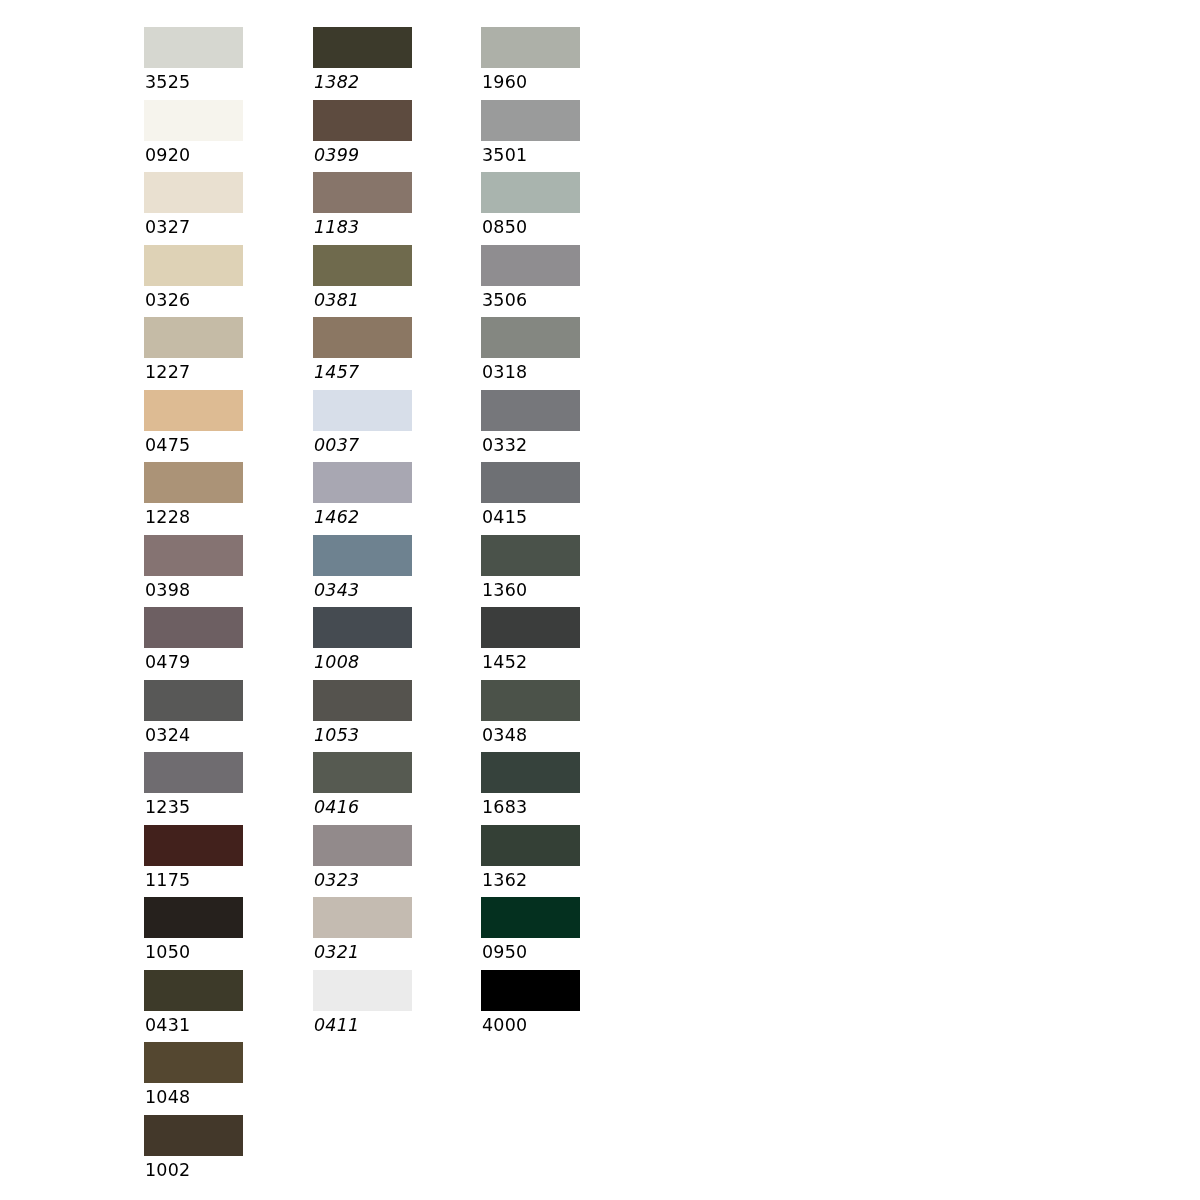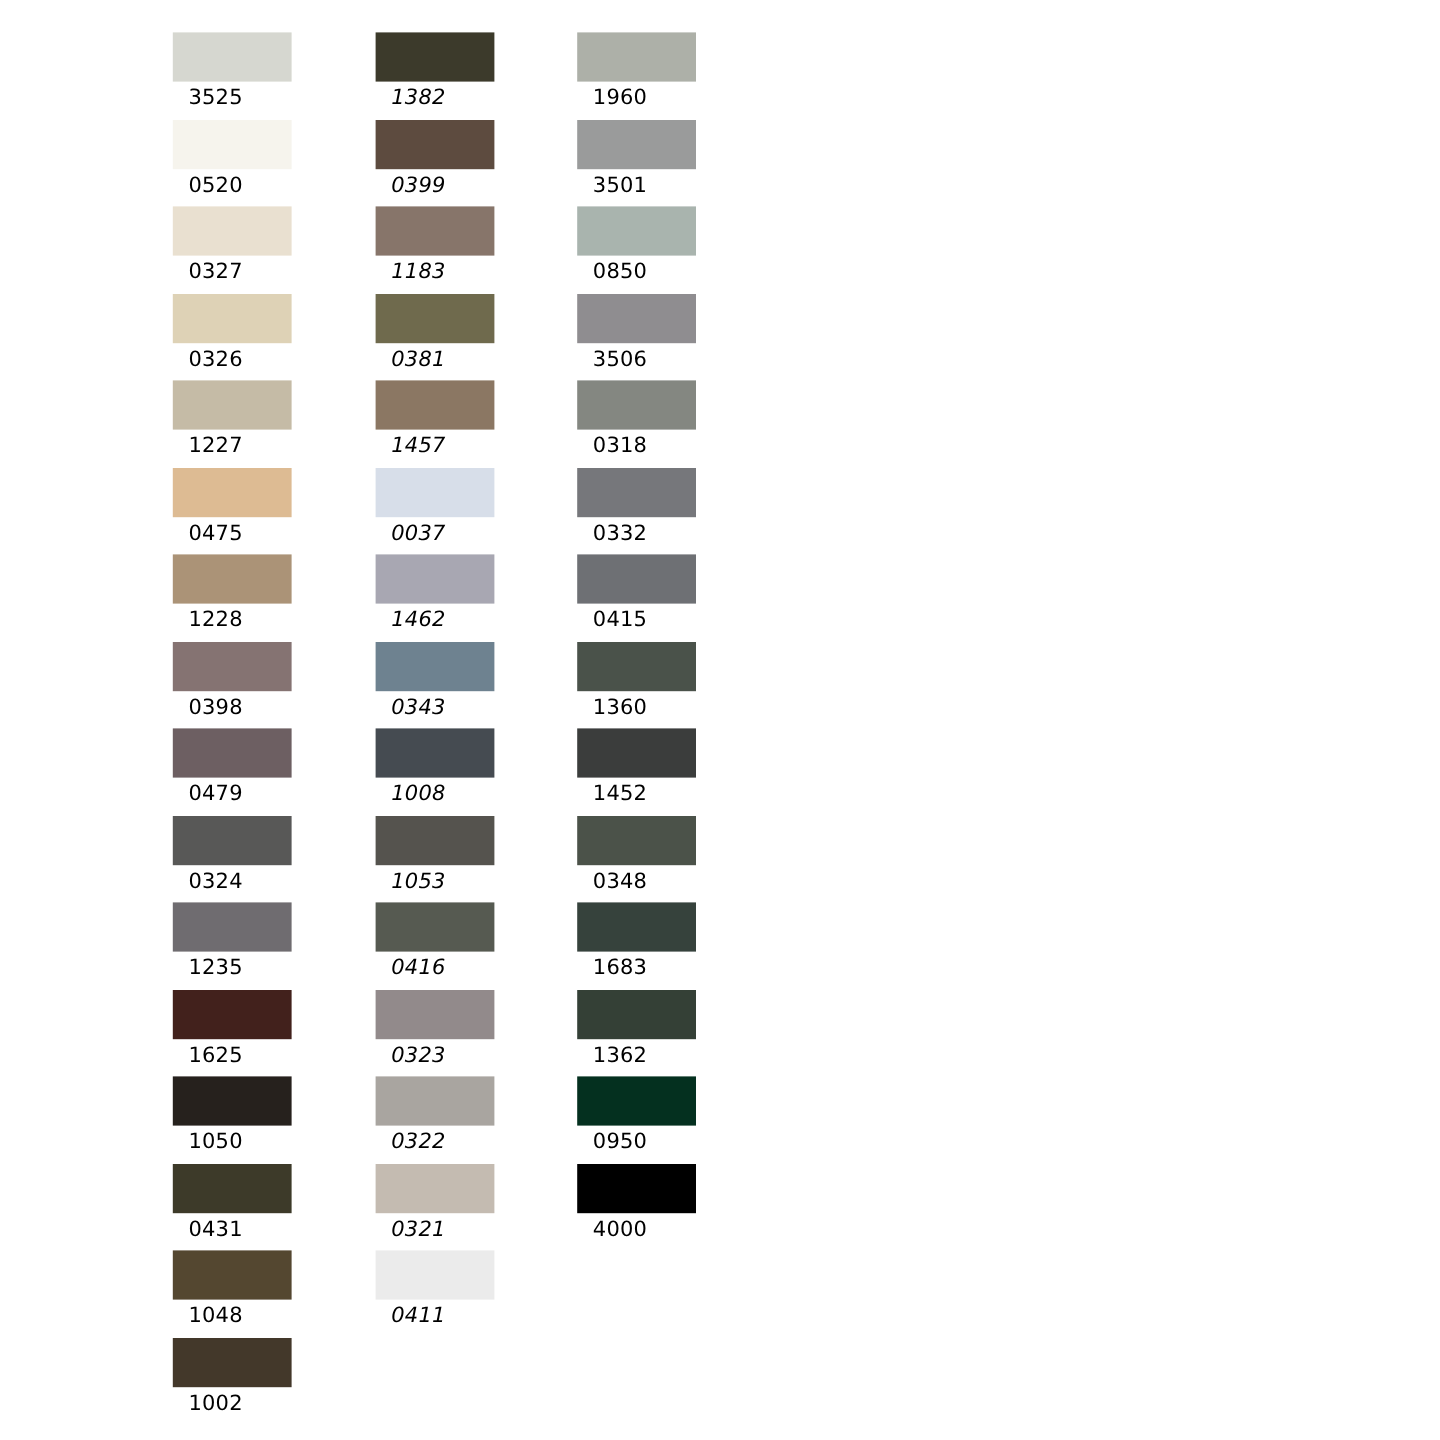--- a/index.html
+++ b/index.html
@@ -35,41 +35,41 @@
     position: absolute;
     top: 0;
     left: 0;
     width: 99px;
     height: 41px;
     box-sizing: border-box;
   }
   .swatch-label {
     position: absolute;
     top: 44px;
-    left: 13px;
+    left: 1px;
     font-size: 17.5px;
     line-height: 22px;
     color: #000000;
     letter-spacing: 0.2px;
     white-space: nowrap;
     font-weight: 400;
   }
 </style>
 </head>
 <body>
 
 <div id="swatch-sheet" style="background: rgb(255, 255, 255);">
     <div class="swatch-column" style="left: 144px;">
       <div class="swatch-cell">
         <div class="swatch-chip" style="background: rgb(214, 215, 208);"></div>
         <div class="swatch-label">3525</div>
       </div>
       <div class="swatch-cell">
         <div class="swatch-chip" style="background: rgb(246, 244, 237);"></div>
-        <div class="swatch-label">0520</div>
+        <div class="swatch-label">0920</div>
       </div>
       <div class="swatch-cell">
         <div class="swatch-chip" style="background: rgb(233, 224, 208);"></div>
         <div class="swatch-label">0327</div>
       </div>
       <div class="swatch-cell">
         <div class="swatch-chip" style="background: rgb(222, 210, 182);"></div>
         <div class="swatch-label">0326</div>
       </div>
       <div class="swatch-cell">
@@ -95,21 +95,21 @@
       <div class="swatch-cell">
         <div class="swatch-chip" style="background: rgb(88, 88, 87);"></div>
         <div class="swatch-label">0324</div>
       </div>
       <div class="swatch-cell">
         <div class="swatch-chip" style="background: rgb(111, 108, 112);"></div>
         <div class="swatch-label">1235</div>
       </div>
       <div class="swatch-cell">
         <div class="swatch-chip" style="background: rgb(66, 33, 28);"></div>
-        <div class="swatch-label">1625</div>
+        <div class="swatch-label">1175</div>
       </div>
       <div class="swatch-cell">
         <div class="swatch-chip" style="background: rgb(38, 33, 29);"></div>
         <div class="swatch-label">1050</div>
       </div>
       <div class="swatch-cell">
         <div class="swatch-chip" style="background: rgb(61, 58, 41);"></div>
         <div class="swatch-label">0431</div>
       </div>
       <div class="swatch-cell">
@@ -162,24 +162,20 @@
         <div class="swatch-chip" style="background: rgb(85, 83, 78);"></div>
         <div class="swatch-label">1053</div>
       </div>
       <div class="swatch-cell">
         <div class="swatch-chip" style="background: rgb(86, 90, 81);"></div>
         <div class="swatch-label">0416</div>
       </div>
       <div class="swatch-cell">
         <div class="swatch-chip" style="background: rgb(146, 138, 139);"></div>
         <div class="swatch-label">0323</div>
-      </div>
-      <div class="swatch-cell">
-        <div class="swatch-chip" style="background: rgb(169, 165, 160);"></div>
-        <div class="swatch-label">0322</div>
       </div>
       <div class="swatch-cell">
         <div class="swatch-chip" style="background: rgb(196, 187, 177);"></div>
         <div class="swatch-label">0321</div>
       </div>
       <div class="swatch-cell">
         <div class="swatch-chip" style="background: rgb(235, 235, 235);"></div>
         <div class="swatch-label">0411</div>
       </div>
     </div>

